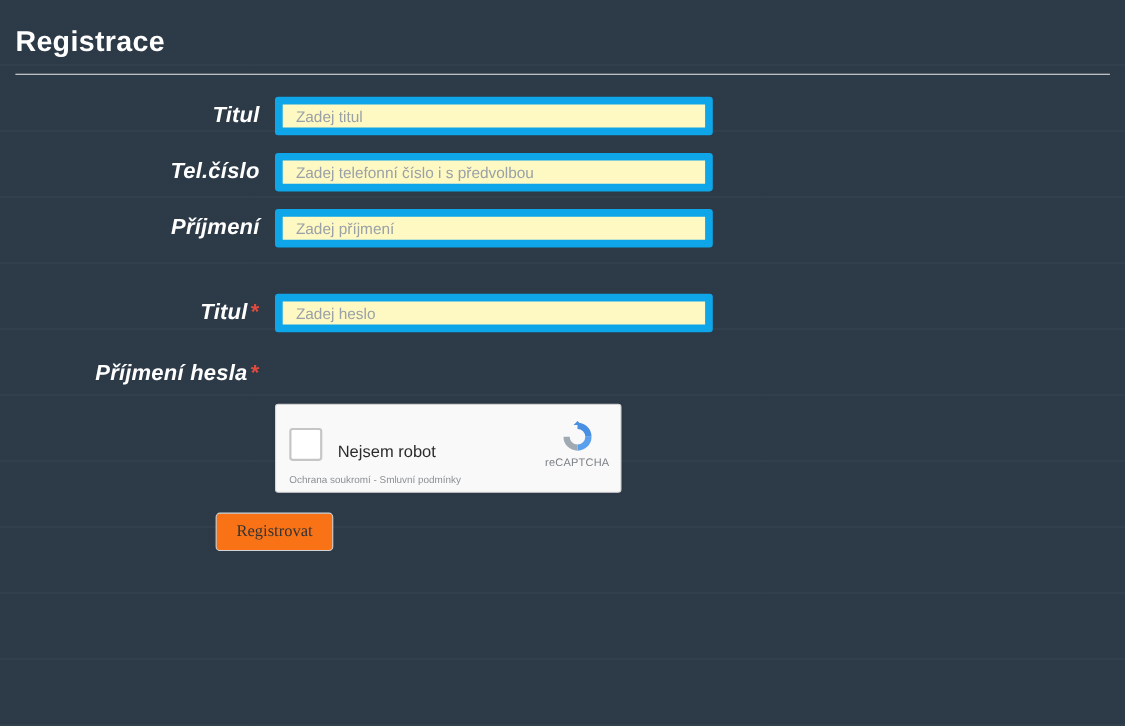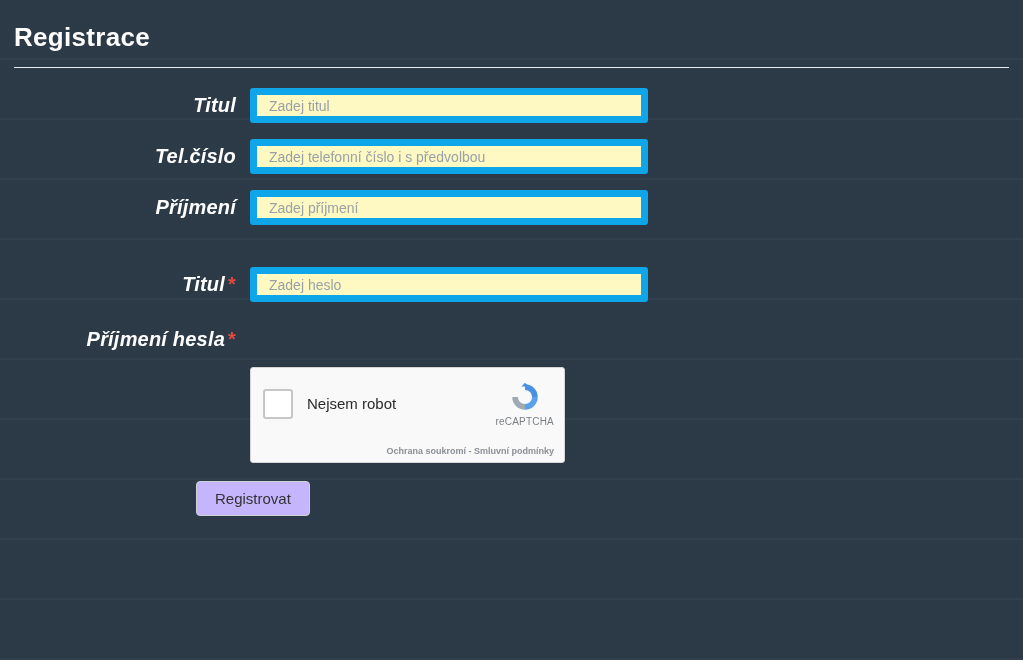--- a/index.html
+++ b/index.html
@@ -65,43 +65,44 @@
     box-shadow: 0 0 2px rgba(0,0,0,0.08);
     padding: 12px 10px 6px 12px;
     display: flex;
     flex-direction: column;
   }
   .captcha-main {
     display: flex;
     align-items: center;
     justify-content: space-between;
   }
-  .captcha-left { display: flex; align-items: center; gap: 14px; }
+  .captcha-left { display: flex; align-items: flex-end; gap: 14px; }
   .captcha-box {
     width: 30px; height: 30px;
     border: 2px solid #c6c6c6;
     border-radius: 3px;
     background: #fff;
   }
   .captcha-label { color: #2b2b2b; font-size: 15px; }
   .captcha-right { display: flex; flex-direction: column; align-items: center; gap: 2px; }
   .captcha-brand { color: #7a7f84; font-size: 10px; letter-spacing: 0.2px; }
-  .captcha-footer { text-align: right; color: #8b9095; font-size: 9px; margin-top: 19px; font-weight: bold; }
+  .captcha-footer { text-align: left; color: #8b9095; font-size: 9px; margin-top: 4px; }
   .captcha-footer a { color: #8b9095; text-decoration: none; }
   .recaptcha-icon { width: 34px; height: 34px; }
   .submit-row { display:flex; margin-top: 18px; }
   .submit-row .spacer { width: 182px; }
   .btn {
-    background: #c4b5fd;
+    background: #f97316;
     color: #333;
     border: 1px solid #cfd3d6;
     border-radius: 4px;
     padding: 8px 18px;
     font-size: 15px;
     cursor: pointer;
+    font-family: Liberation Serif, serif;
   }
 </style>
 </head>
 <body>
 
 <div class="page">
   <h1 class="page-title">Registrace</h1>
   <hr class="hr">
 
   <div class="form">

